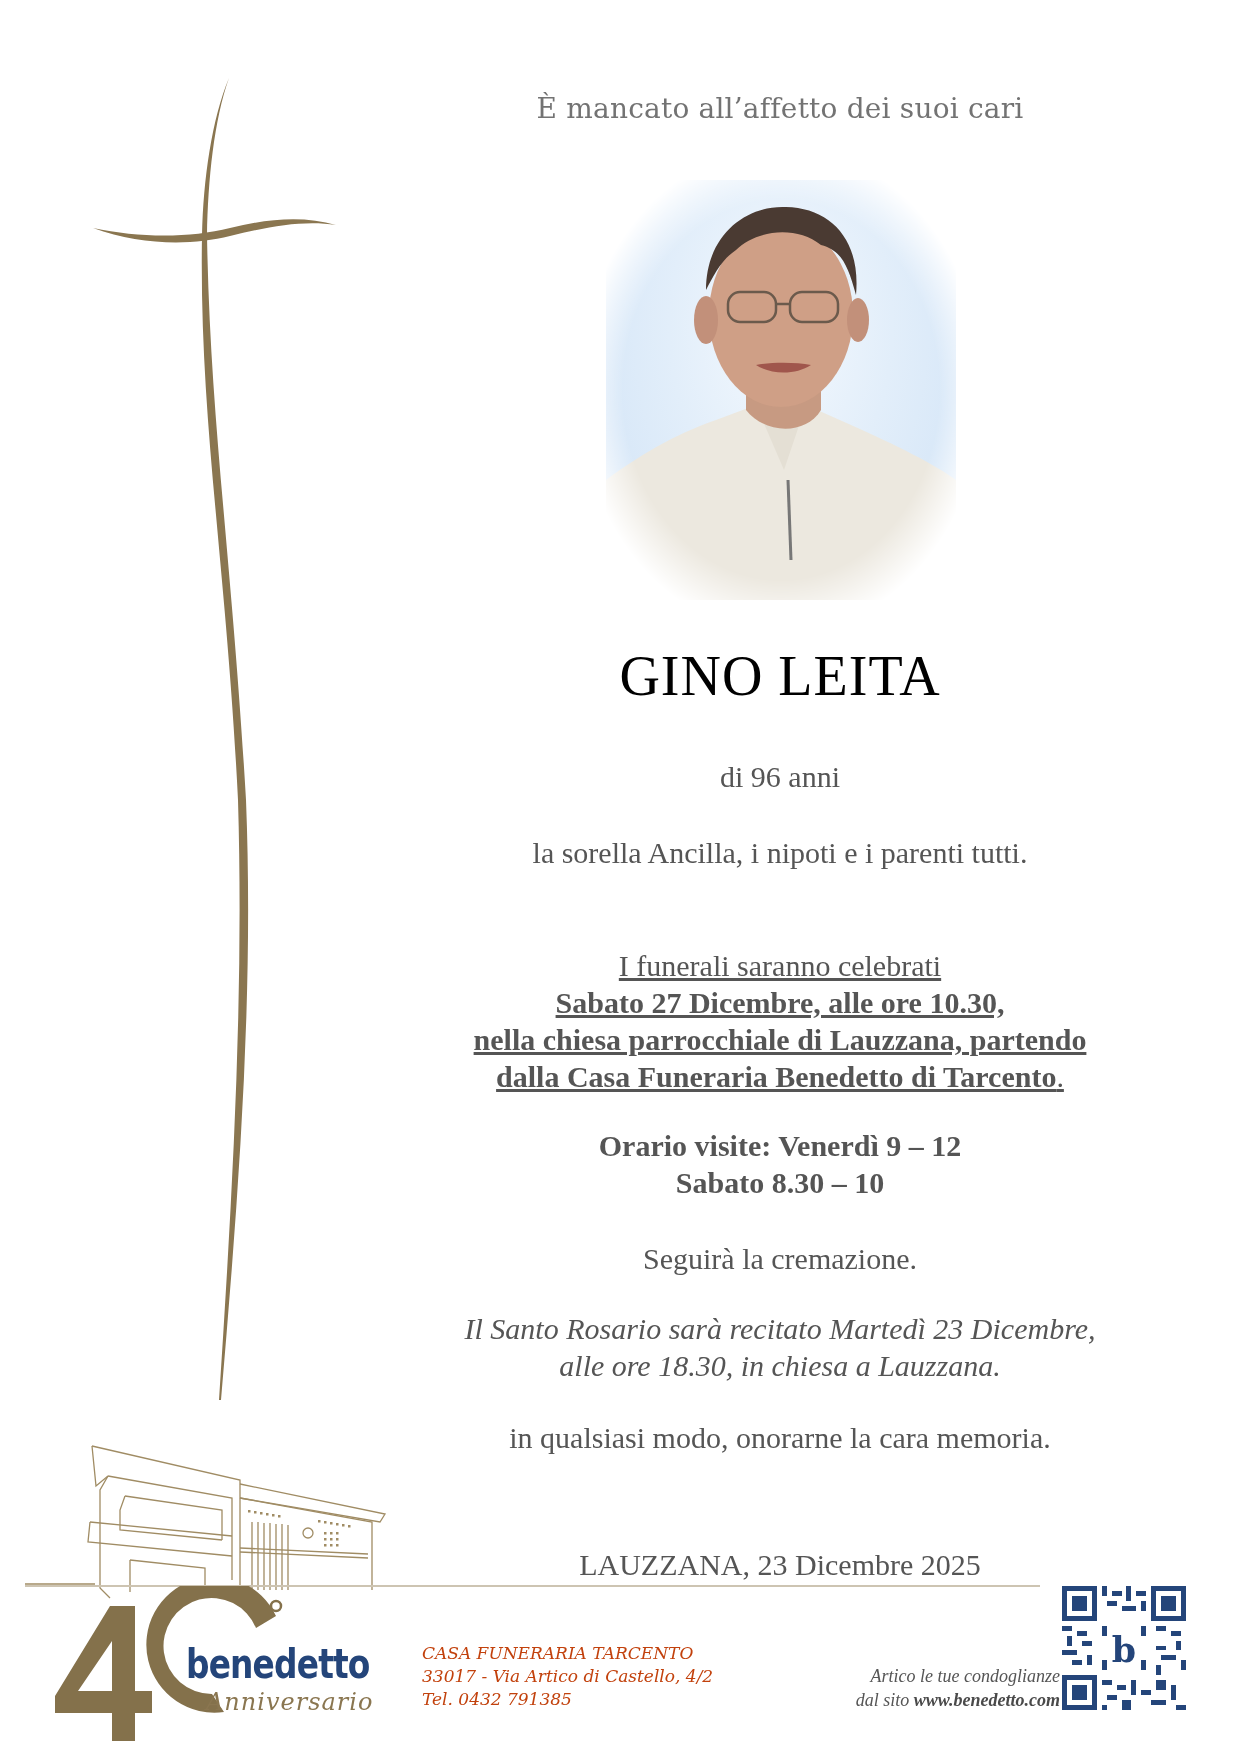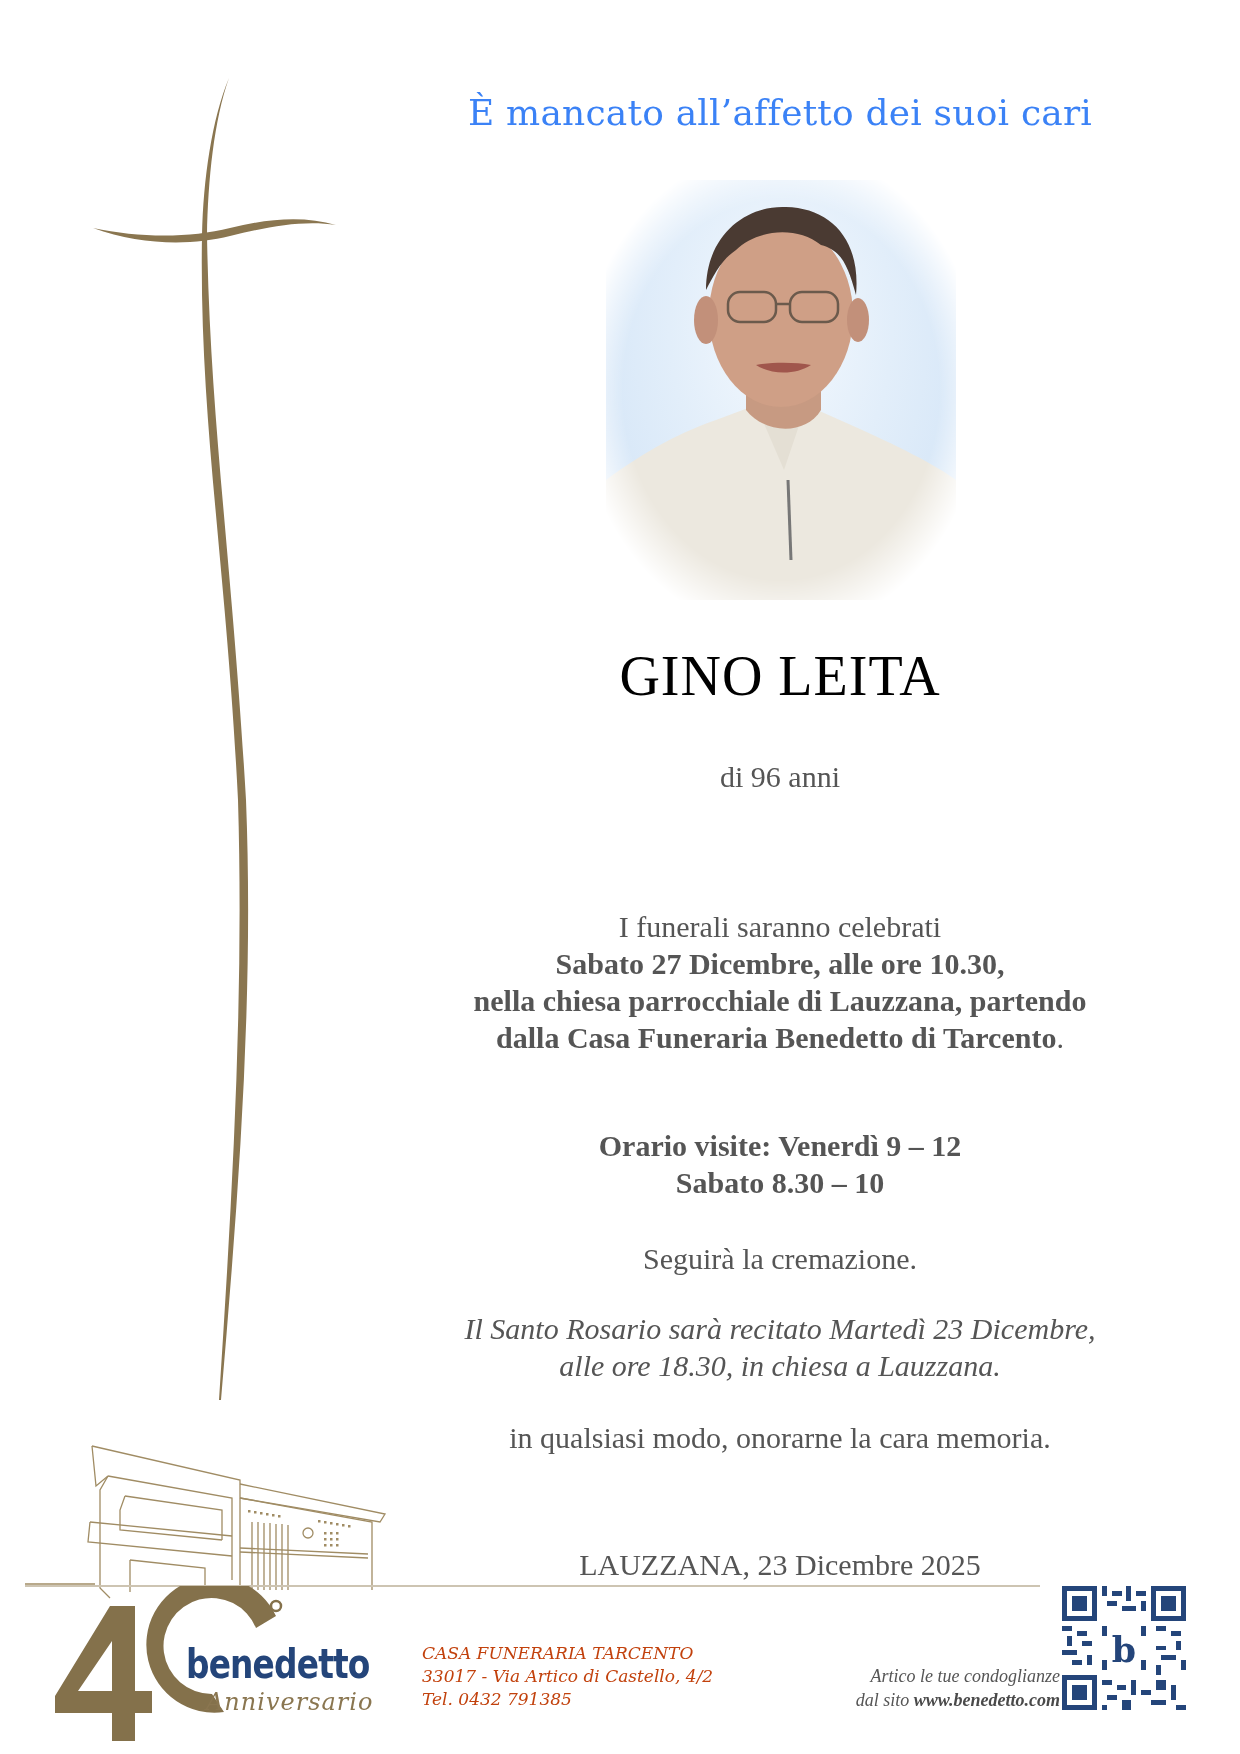--- a/index.html
+++ b/index.html
@@ -2,36 +2,36 @@
 <html><head>
 <meta charset="utf-8">
 <style>
   html, body { margin: 0; padding: 0; background: #ffffff; }
   body { width: 1240px; height: 1754px; position: relative; overflow: hidden; color: #555555; }
   .abs { position: absolute; }
   .serif { font-family: "Liberation Serif", "DejaVu Serif", serif; }
   .serif2 { font-family: "DejaVu Serif", "Liberation Serif", serif; }
   .center-col { position: absolute; left: 430px; width: 700px; text-align: center; }
 
-  #intro { top: 92px; font-size: 36px; color: #3b82f6; letter-spacing: 0.2px; }
+  #intro { top: 92px; font-size: 28px; color: #737373; letter-spacing: 0.2px; }
 
   #photo-frame {
     left: 606px; top: 180px; width: 350px; height: 420px;
     background: radial-gradient(ellipse at 50% 35%, #f4f9fe 0%, #e2eefa 45%, #cfe2f6 100%);
     -webkit-mask-image: radial-gradient(ellipse 58% 58% at 50% 50%, #000 78%, transparent 100%);
             mask-image: radial-gradient(ellipse 58% 58% at 50% 50%, #000 78%, transparent 100%);
     overflow: hidden;
   }
 
   #name { top: 648px; font-size: 56px; color: #000000; letter-spacing: 1px; line-height: 1; }
   #age { top: 760px; font-size: 30px; color: #555; }
 
   .para { font-size: 30px; line-height: 37px; color: #555; }
   #announce { top: 834px; }
-  #funeral { top: 908px; }
+  #funeral { top: 947px; text-decoration: underline; }
   #visits { top: 1127px; }
   #cremation { top: 1240px; }
   #rosary { top: 1310px; font-style: italic; }
   #thanks { top: 1419px; }
   .b { font-weight: bold; }
 
   #place-date { top: 1548px; font-size: 30px; font-weight: normal; color: #555; }
 
   #divider { left: 25px; top: 1585px; width: 1015px; height: 2px; background: #cdc4b2; }
 
@@ -77,20 +77,21 @@
     <line x1="170" y1="124" x2="184" y2="124" stroke="#6b5a4c" stroke-width="2.5"></line>
 
     <path d="M150,185 C165,195 190,195 205,185 C190,182 165,182 150,185 Z" fill="#a0564c"></path>
   </svg>
 </div>
 
 <div id="name" class="center-col serif">GINO LEITA</div>
 <div id="age" class="center-col serif">di 96 anni</div>
 
 <div id="announce" class="center-col serif para">
+  <div>la sorella Ancilla, i nipoti e i parenti tutti.</div>
 </div>
 
 <div id="funeral" class="center-col serif para">
   <div>I funerali saranno celebrati</div>
   <div class="b">Sabato 27 Dicembre, alle ore 10.30,</div>
   <div class="b">nella chiesa parrocchiale di Lauzzana, partendo</div>
   <div><span class="b">dalla Casa Funeraria Benedetto di Tarcento</span><span>.</span></div>
 </div>
 
 <div id="visits" class="center-col serif para b">

